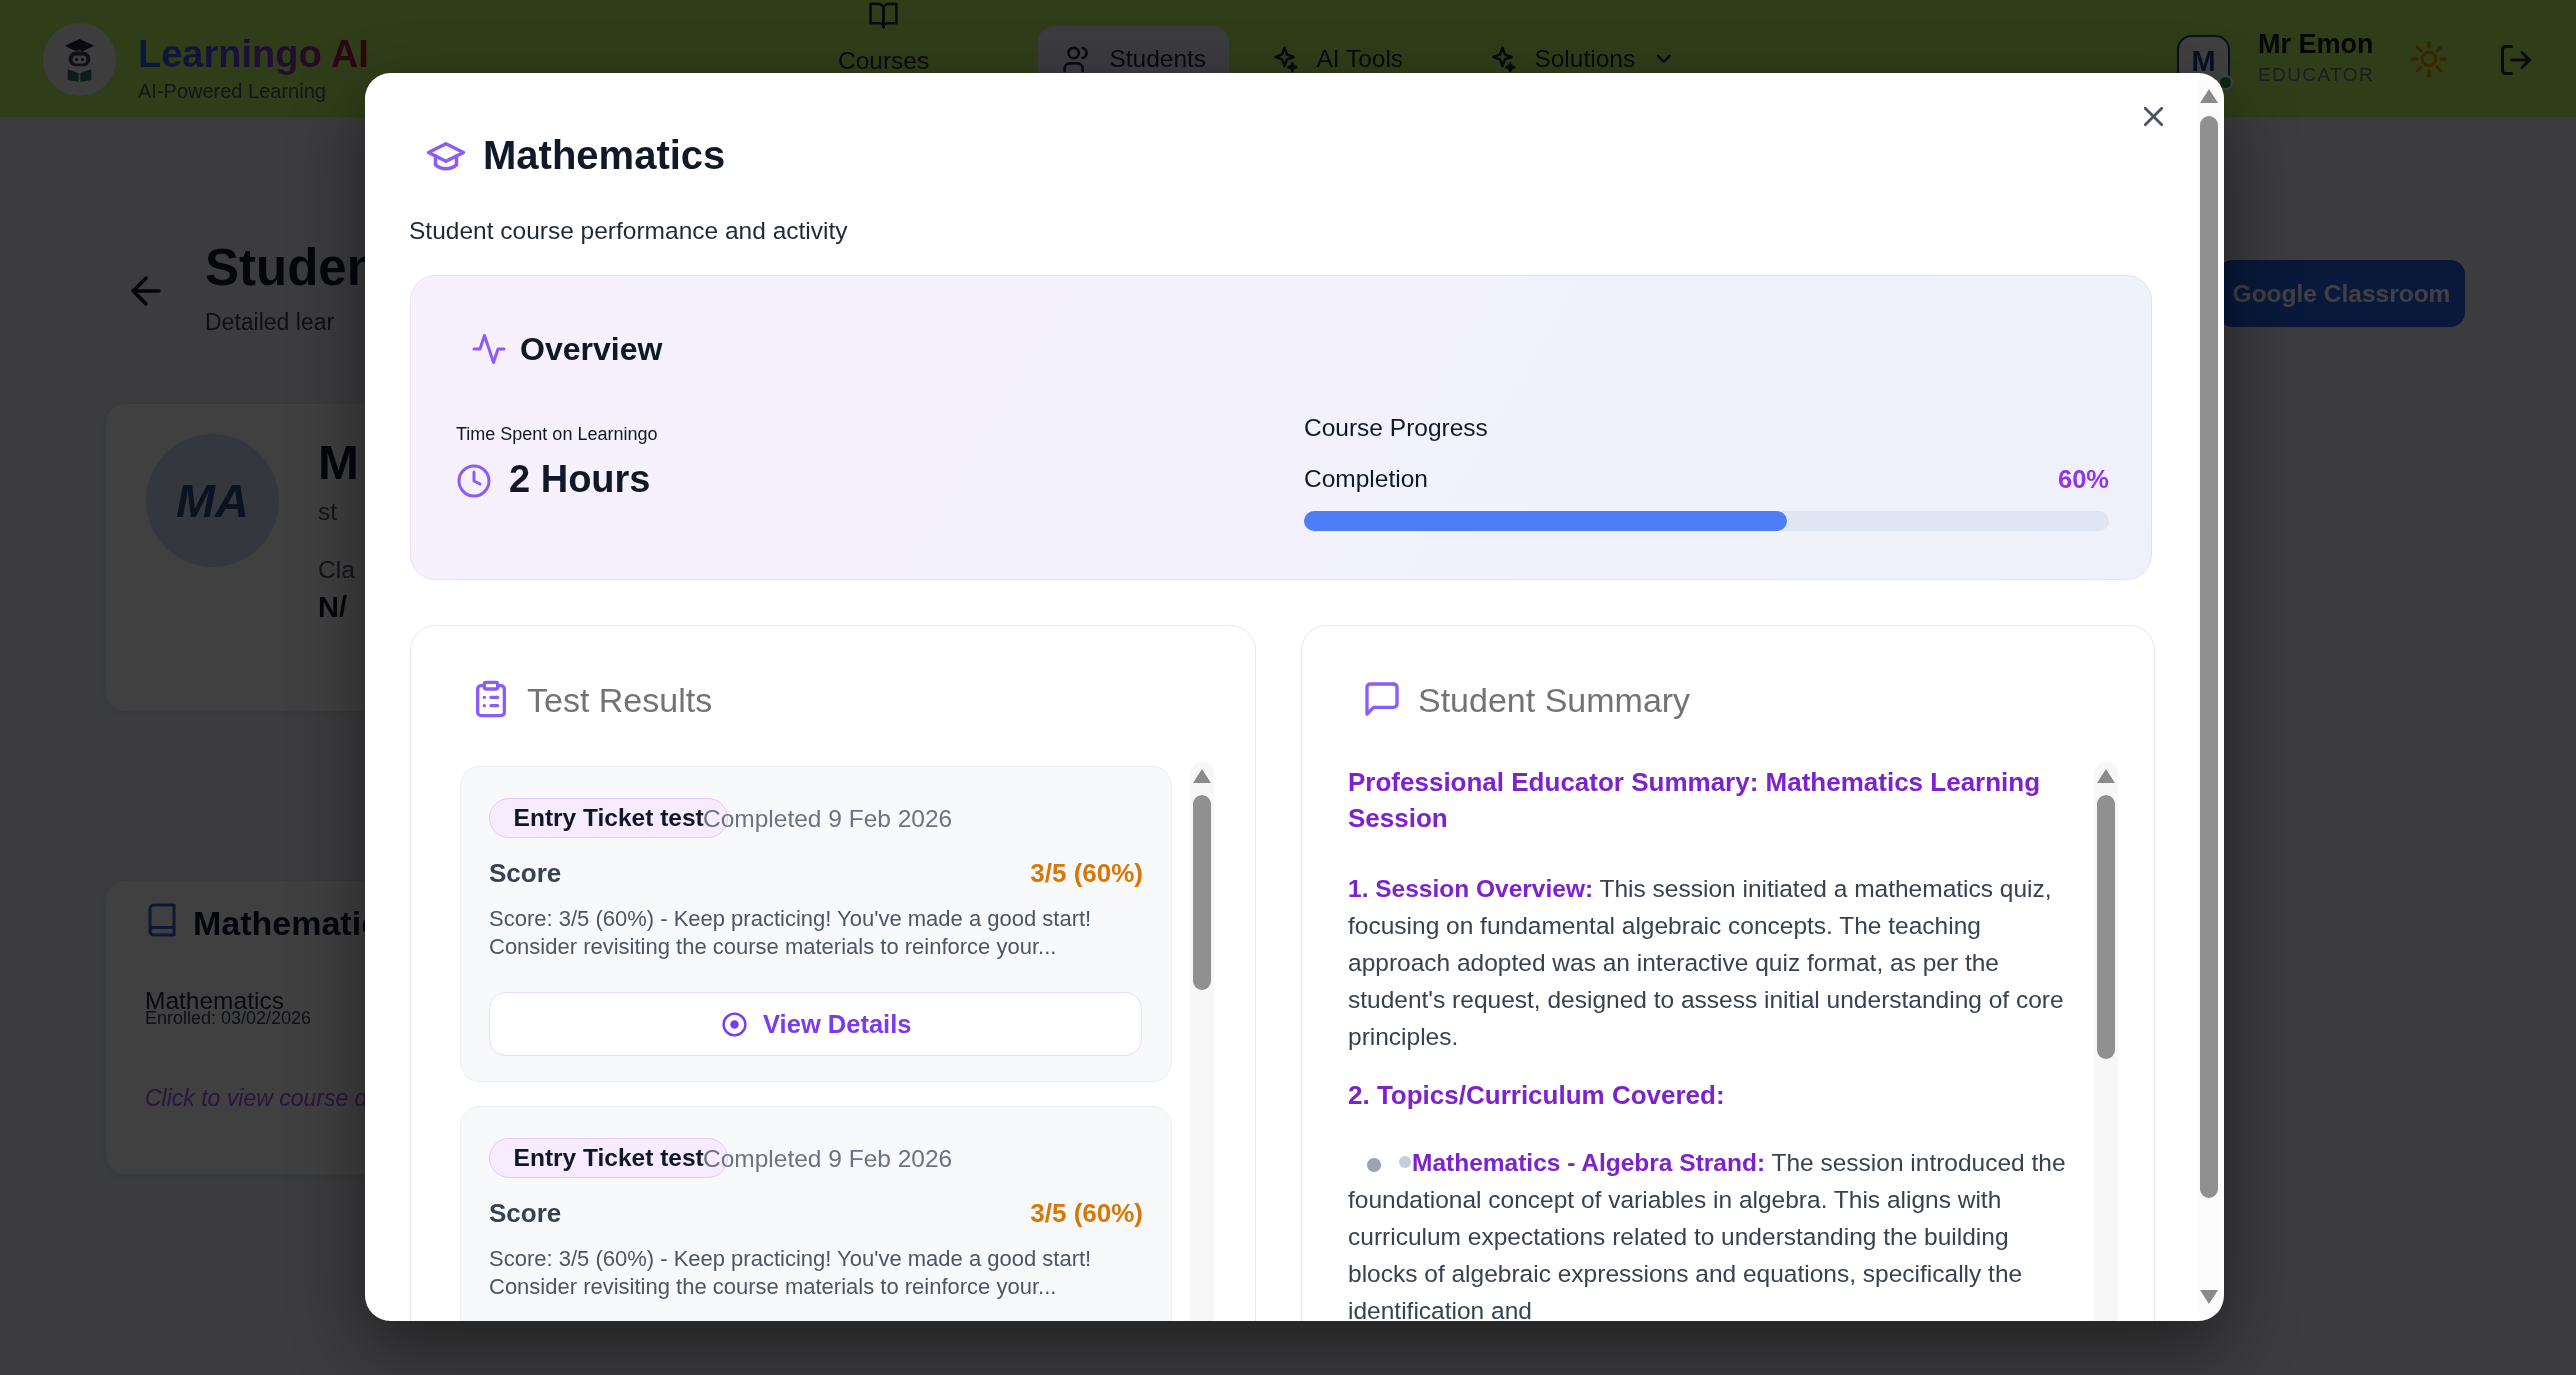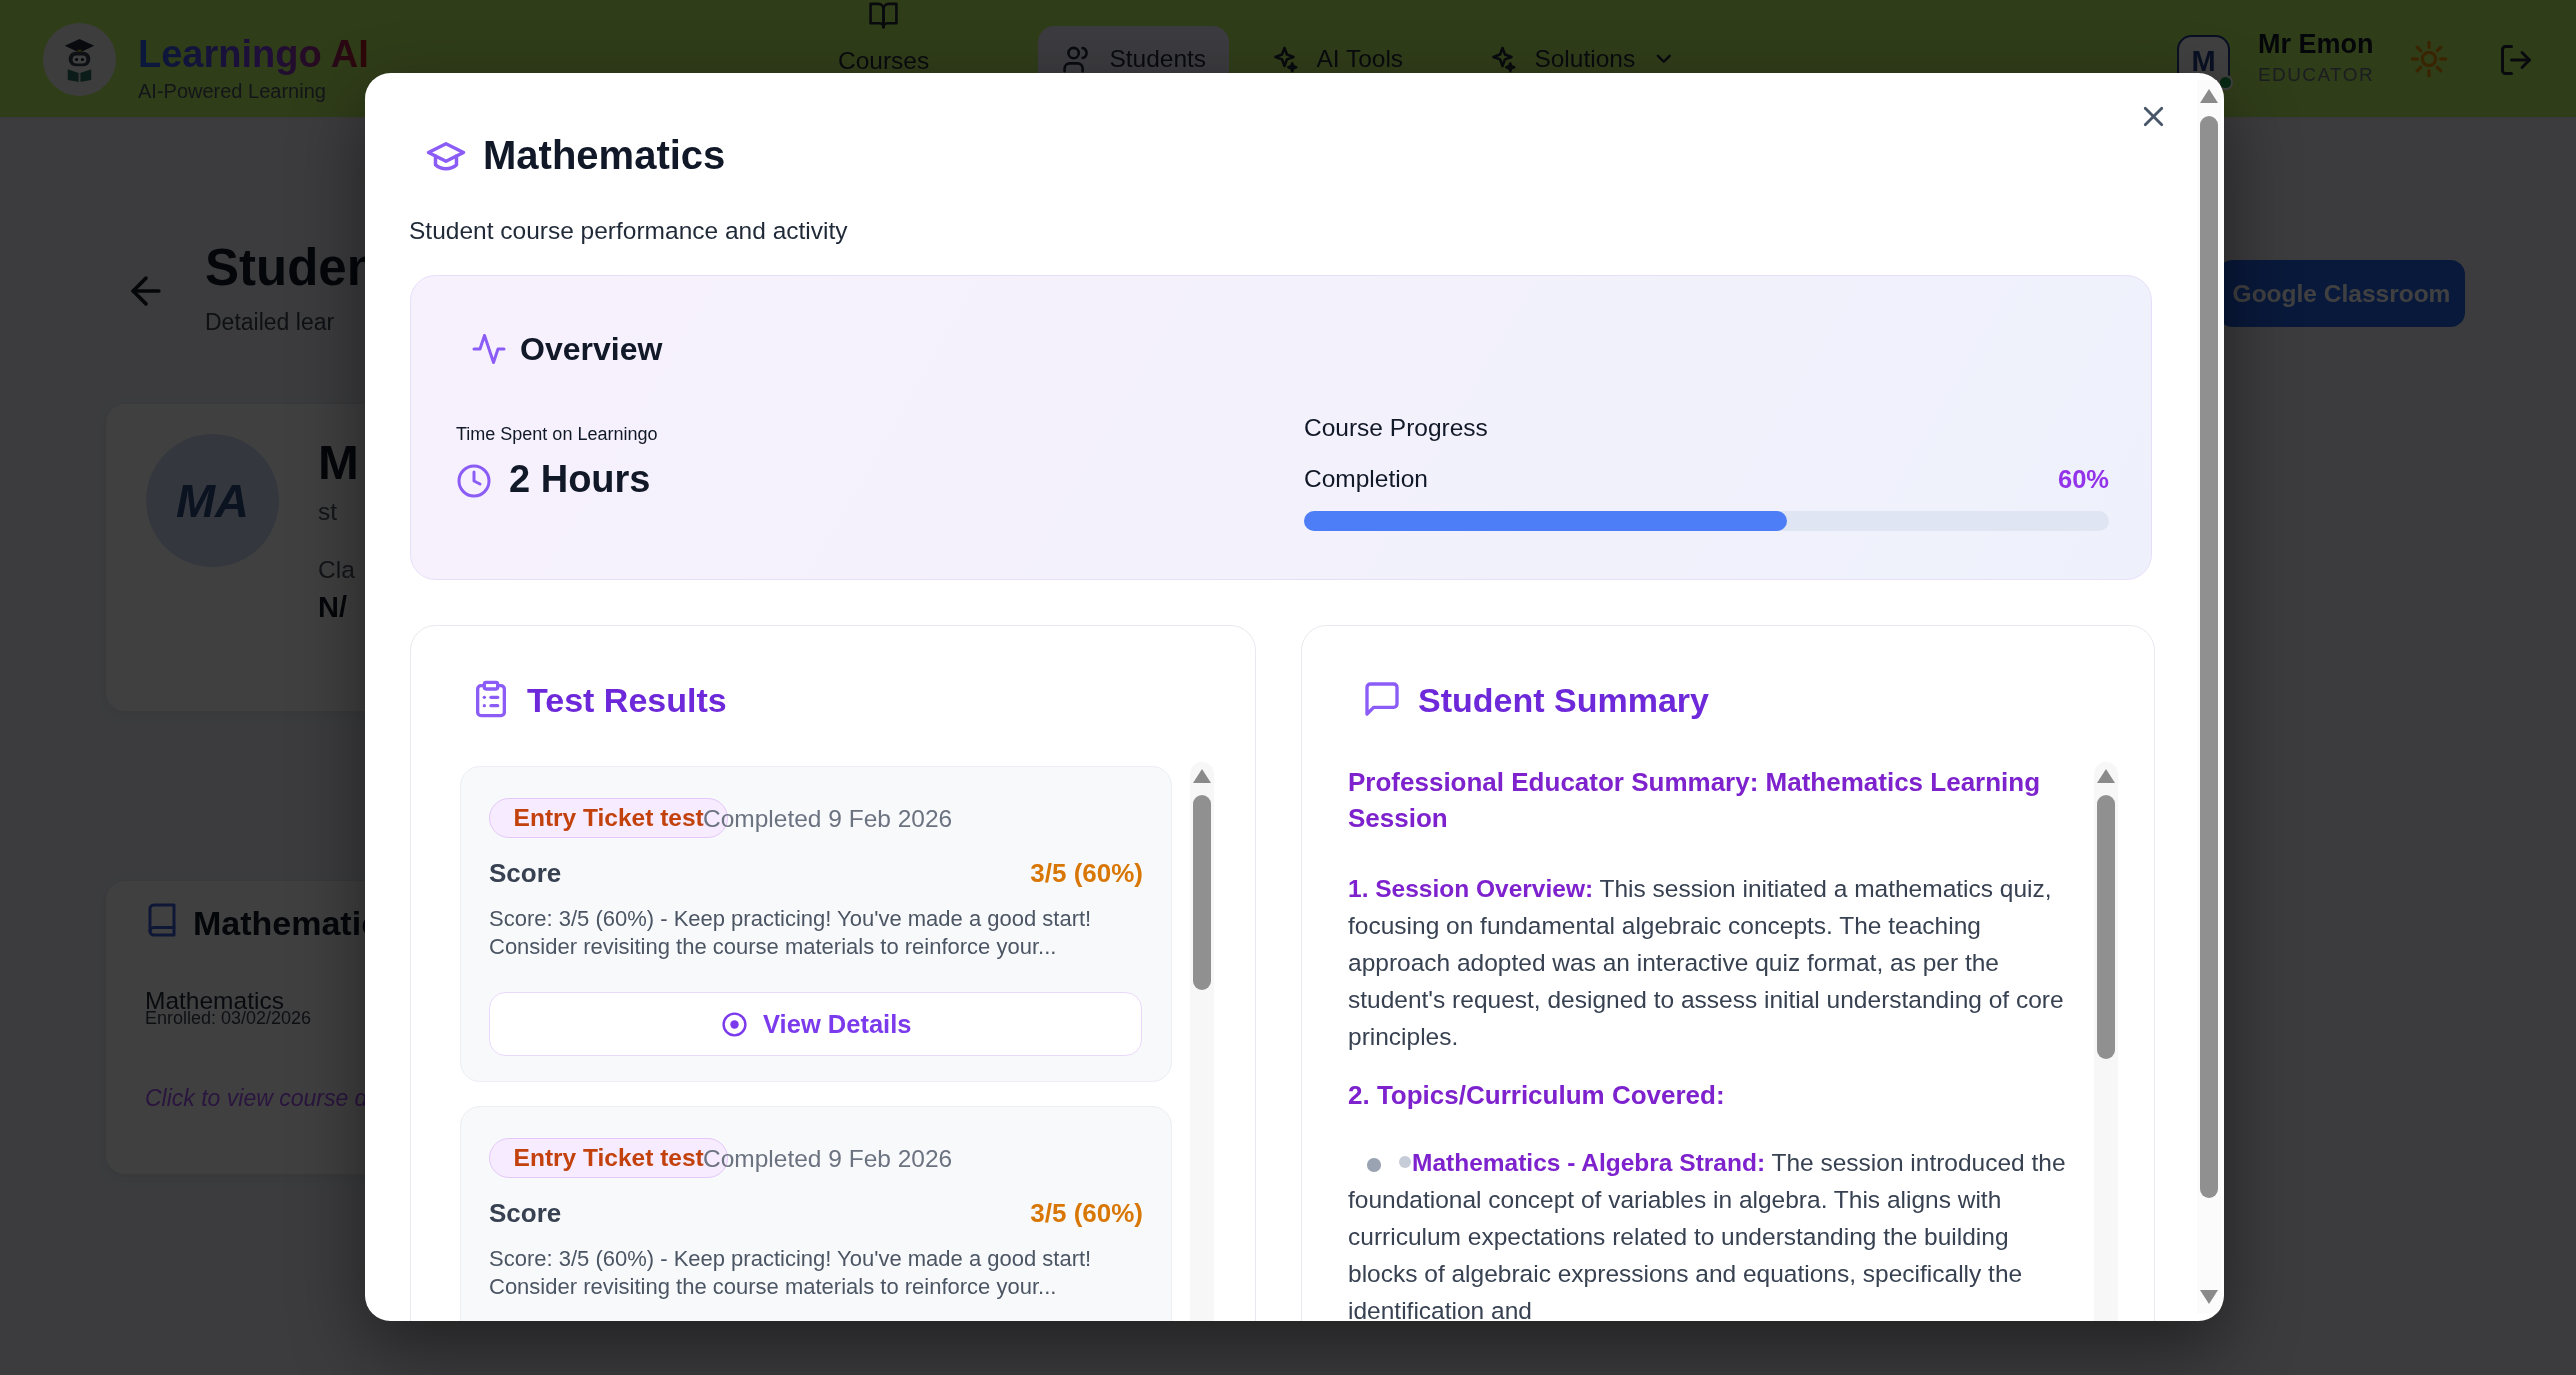--- a/index.html
+++ b/index.html
@@ -81,28 +81,28 @@
   .ov-percent { left:893px; top:189px; width:805px; text-align:right; font-size:25.5px;
                 font-weight:bold; color:#9333ea; }
   .ov-track { left:893px; top:235px; width:805px; height:20px; border-radius:10px; background:#dfe5f2; }
   .ov-fill { height:20px; border-radius:10px; background:#4d7ef7; width:60%; }
 
   
   .sub-card { top:552px; height:818px; background:#ffffff; border:0.9px solid #e7e9ee; border-radius:25.5px; }
   .tr-card { left:45px; width:846px; }
   .ss-card { left:936px; width:854px; }
   .card-head-ic { left:60px; top:53px; width:40px; height:40px; color:#8b5cf6; }
-  .card-heading { left:116px; top:55px; font-size:34px; font-weight:bold; color:#6d28d9; }
+  .card-heading { left:116px; top:55px; font-size:34px; font-weight:normal; color:#737373; }
 
   
   .tr-item { left:49px; width:712px; background:#f8f9fb; border:0.9px solid #eceef2; border-radius:20px; }
   .tr-item1 { top:140px; height:316px; }
   .tr-item2 { top:480px; height:316px; }
   .tr-badge { left:28px; top:31px; height:40px; padding:0 23.6px; border-radius:20px; background:#f6ebff;
-              border:0.9px solid #e4c8f9; color:#c2410c; font-size:24.5px; font-weight:bold;
+              border:0.9px solid #e4c8f9; color:#0f172a; font-size:24.5px; font-weight:bold;
               display:inline-flex; align-items:center; white-space:nowrap; }
   .tr-completed { left:242px; top:38px; font-size:24.5px; color:#6b7280; white-space:nowrap; }
   .tr-score-label { left:28px; top:91px; font-size:26px; font-weight:bold; color:#374151; }
   .tr-score-value { left:28px; top:91px; width:654px; text-align:right; font-size:26px;
                     font-weight:bold; color:#d97706; }
   .tr-desc { left:28px; top:138px; width:654px; font-size:22px; line-height:28px; color:#4b5563; }
   .tr-view-btn { left:28px; top:225px; width:653px; height:64px; border-radius:16.4px; background:#ffffff;
                  border:1.8px solid #ead9fb; color:#7c3aed; font-size:25.5px; font-weight:600;
                  display:flex; align-items:center; justify-content:center; gap:14.5px; cursor:pointer; }
   .eye-ic { width:29px; height:29px; color:#7c3aed; }

